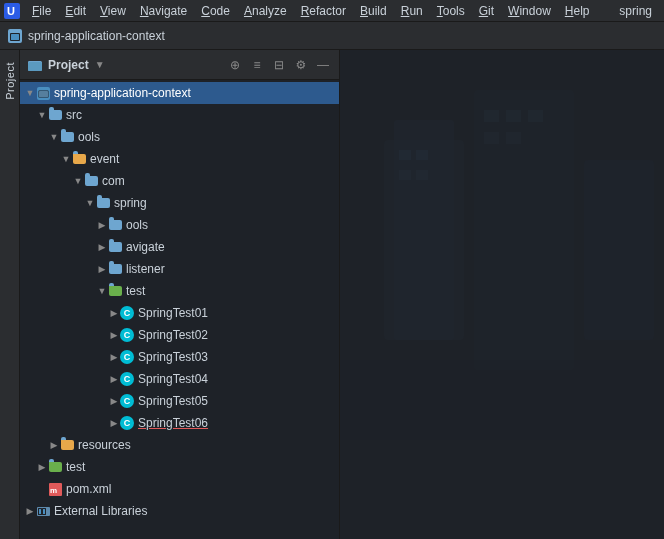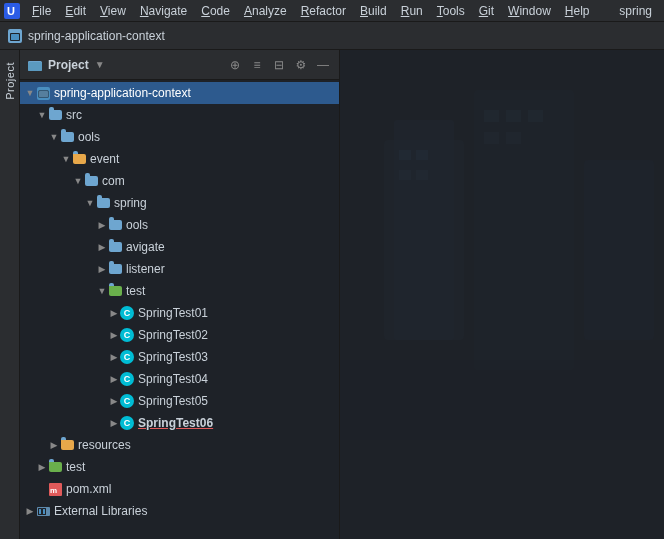--- a/index.html
+++ b/index.html
@@ -235,21 +235,20 @@
       color: #fff;
       flex-shrink: 0;
       margin-right: 4px;
     }
 
     
     .underline-red {
       text-decoration: underline;
       text-decoration-color: #e05a5a;
       text-decoration-style: solid;
-      font-weight: bold;
     }
 
     
     .background-area {
       flex: 1;
       background: #1e2228;
       position: relative;
       overflow: hidden;
     }
 

